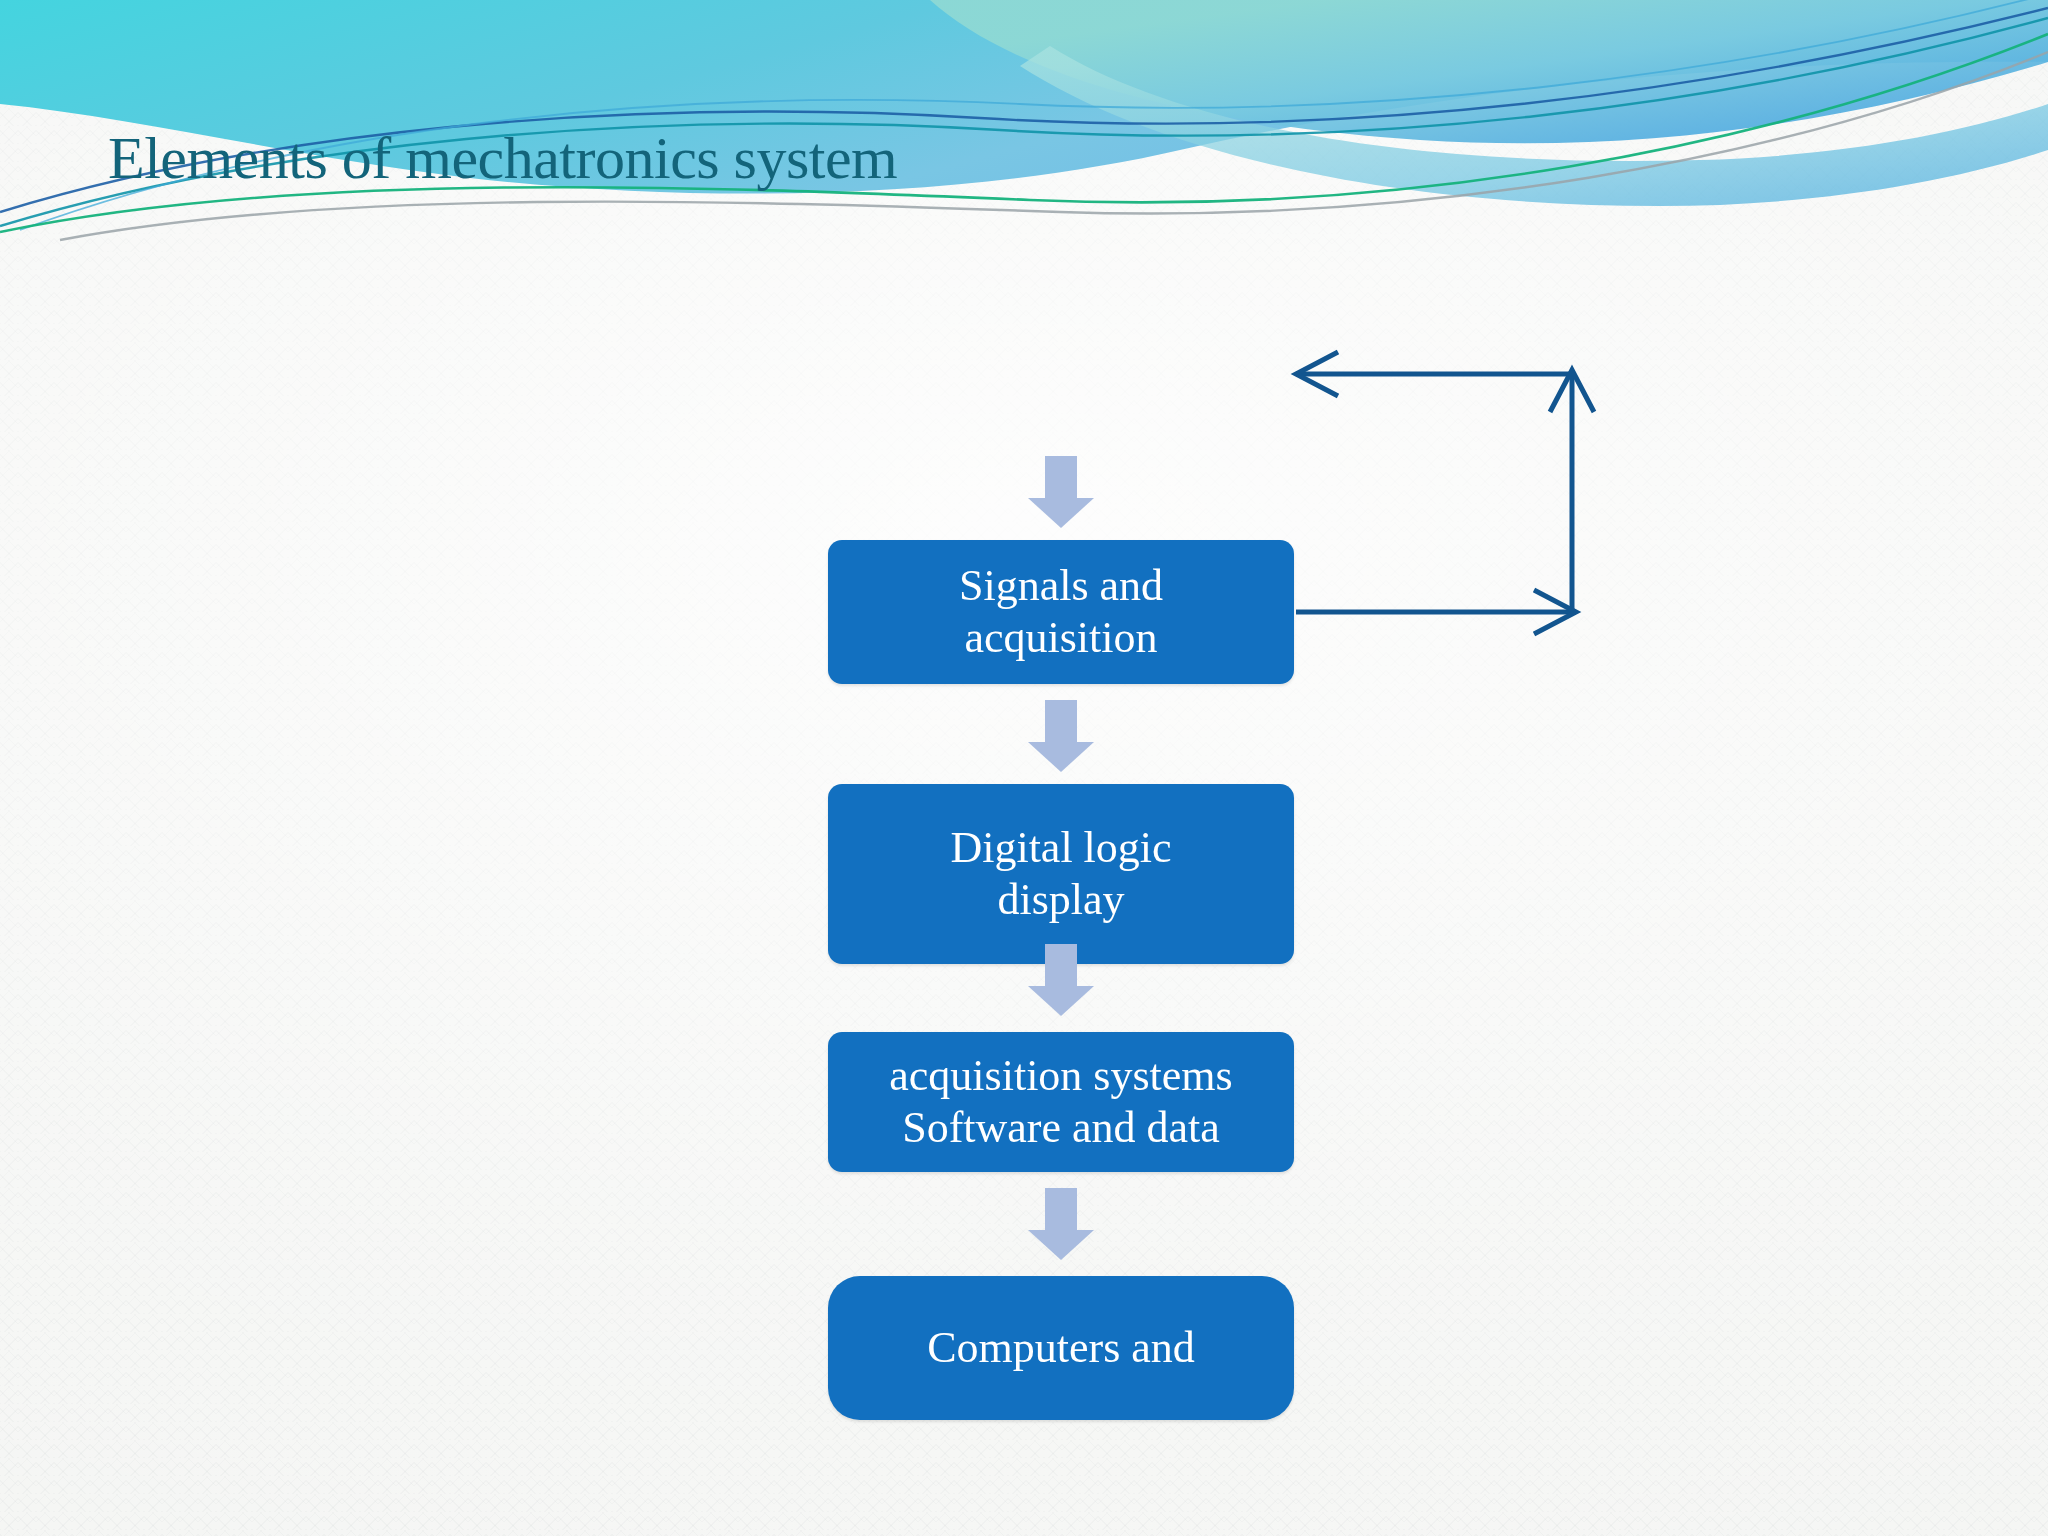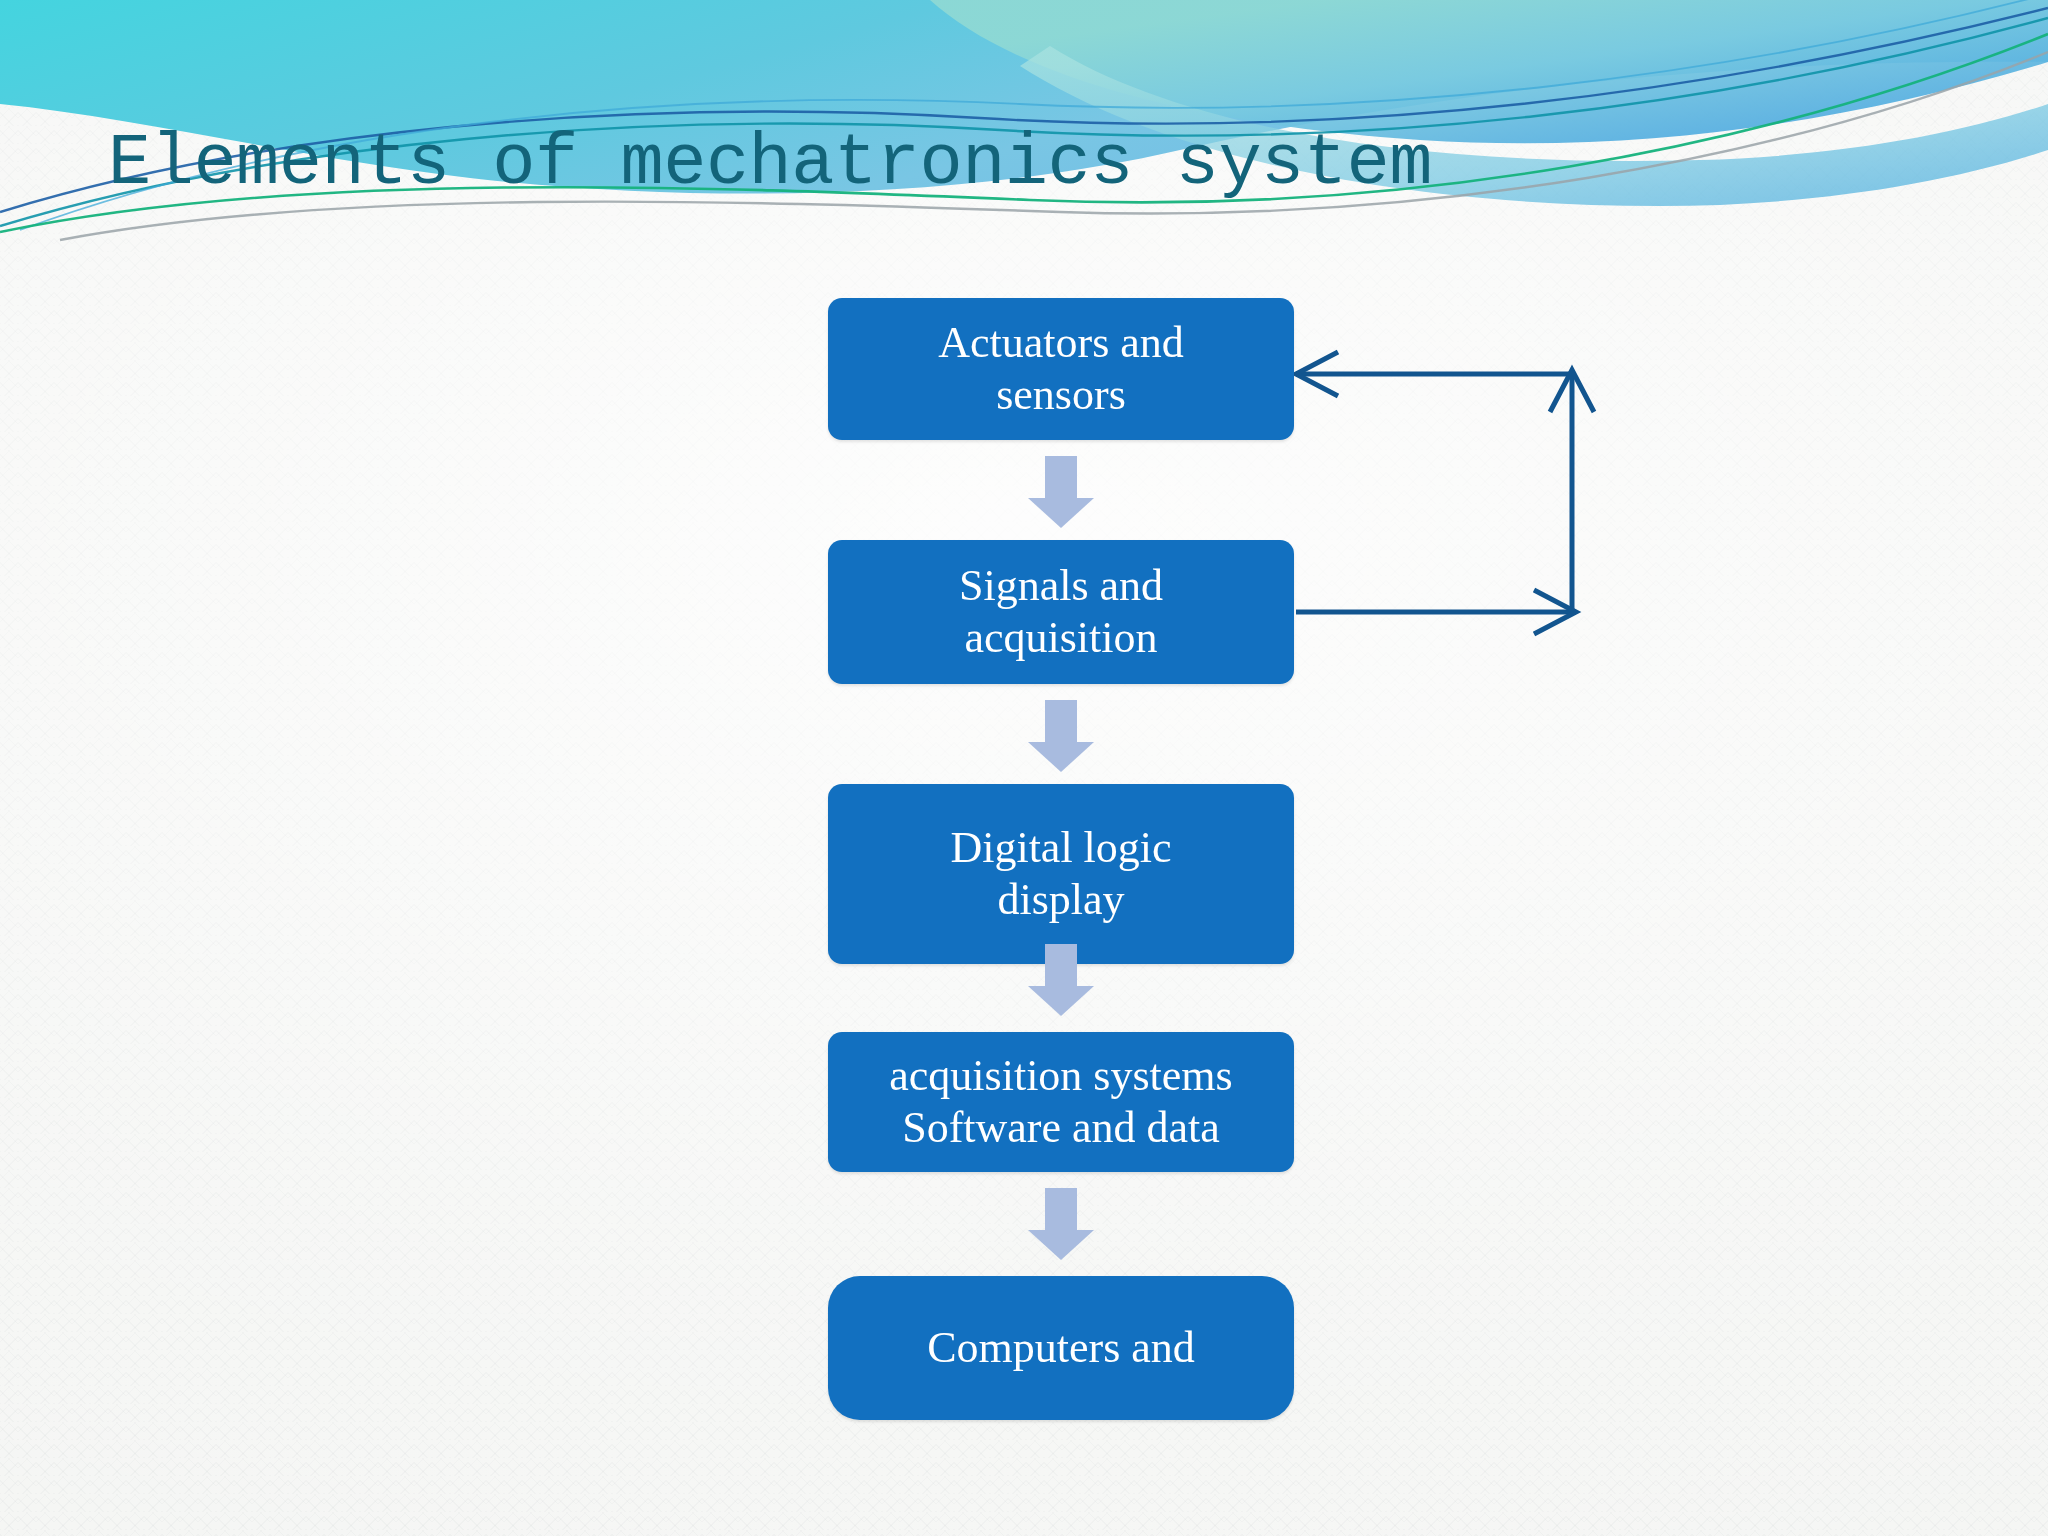--- a/index.html
+++ b/index.html
@@ -40,22 +40,22 @@
     height: 260px;
     overflow: hidden;
   }
   .banner svg { display:block; }
 
   
   .title {
     position: absolute;
     left: 108px;
     top: 128px;
-    font-family: Liberation Mono, monospace;
-    font-size: 72px;
+    font-family: Liberation Serif, serif;
+    font-size: 60px;
     line-height: 1.0;
     letter-spacing: -0.5px;
     color: #13647A;
     font-weight: 400;
     white-space: nowrap;
   }
 
   
   .flow {
     position: absolute;
@@ -181,26 +181,20 @@
         <line x1="1572" y1="374" x2="1572" y2="612"></line>
 
         <polyline points="1550,412 1572,370 1594,412" fill="none"></polyline>
 
         <line x1="1296" y1="612" x2="1572" y2="612"></line>
 
         <polyline points="1534,590 1576,612 1534,634" fill="none"></polyline>
       </g>
     </svg>
 
-    <div class="node" id="node-0">
-      <div>
-        <span>Actuators and</span>
-        <span>sensors</span>
-      </div>
-    </div>
 
     <div class="down-arrow" id="arr-0">
       <div class="shaft"></div>
       <div class="head"></div>
     </div>
 
     <div class="node" id="node-1">
       <div>
         <span>Signals and</span>
         <span>acquisition</span>

